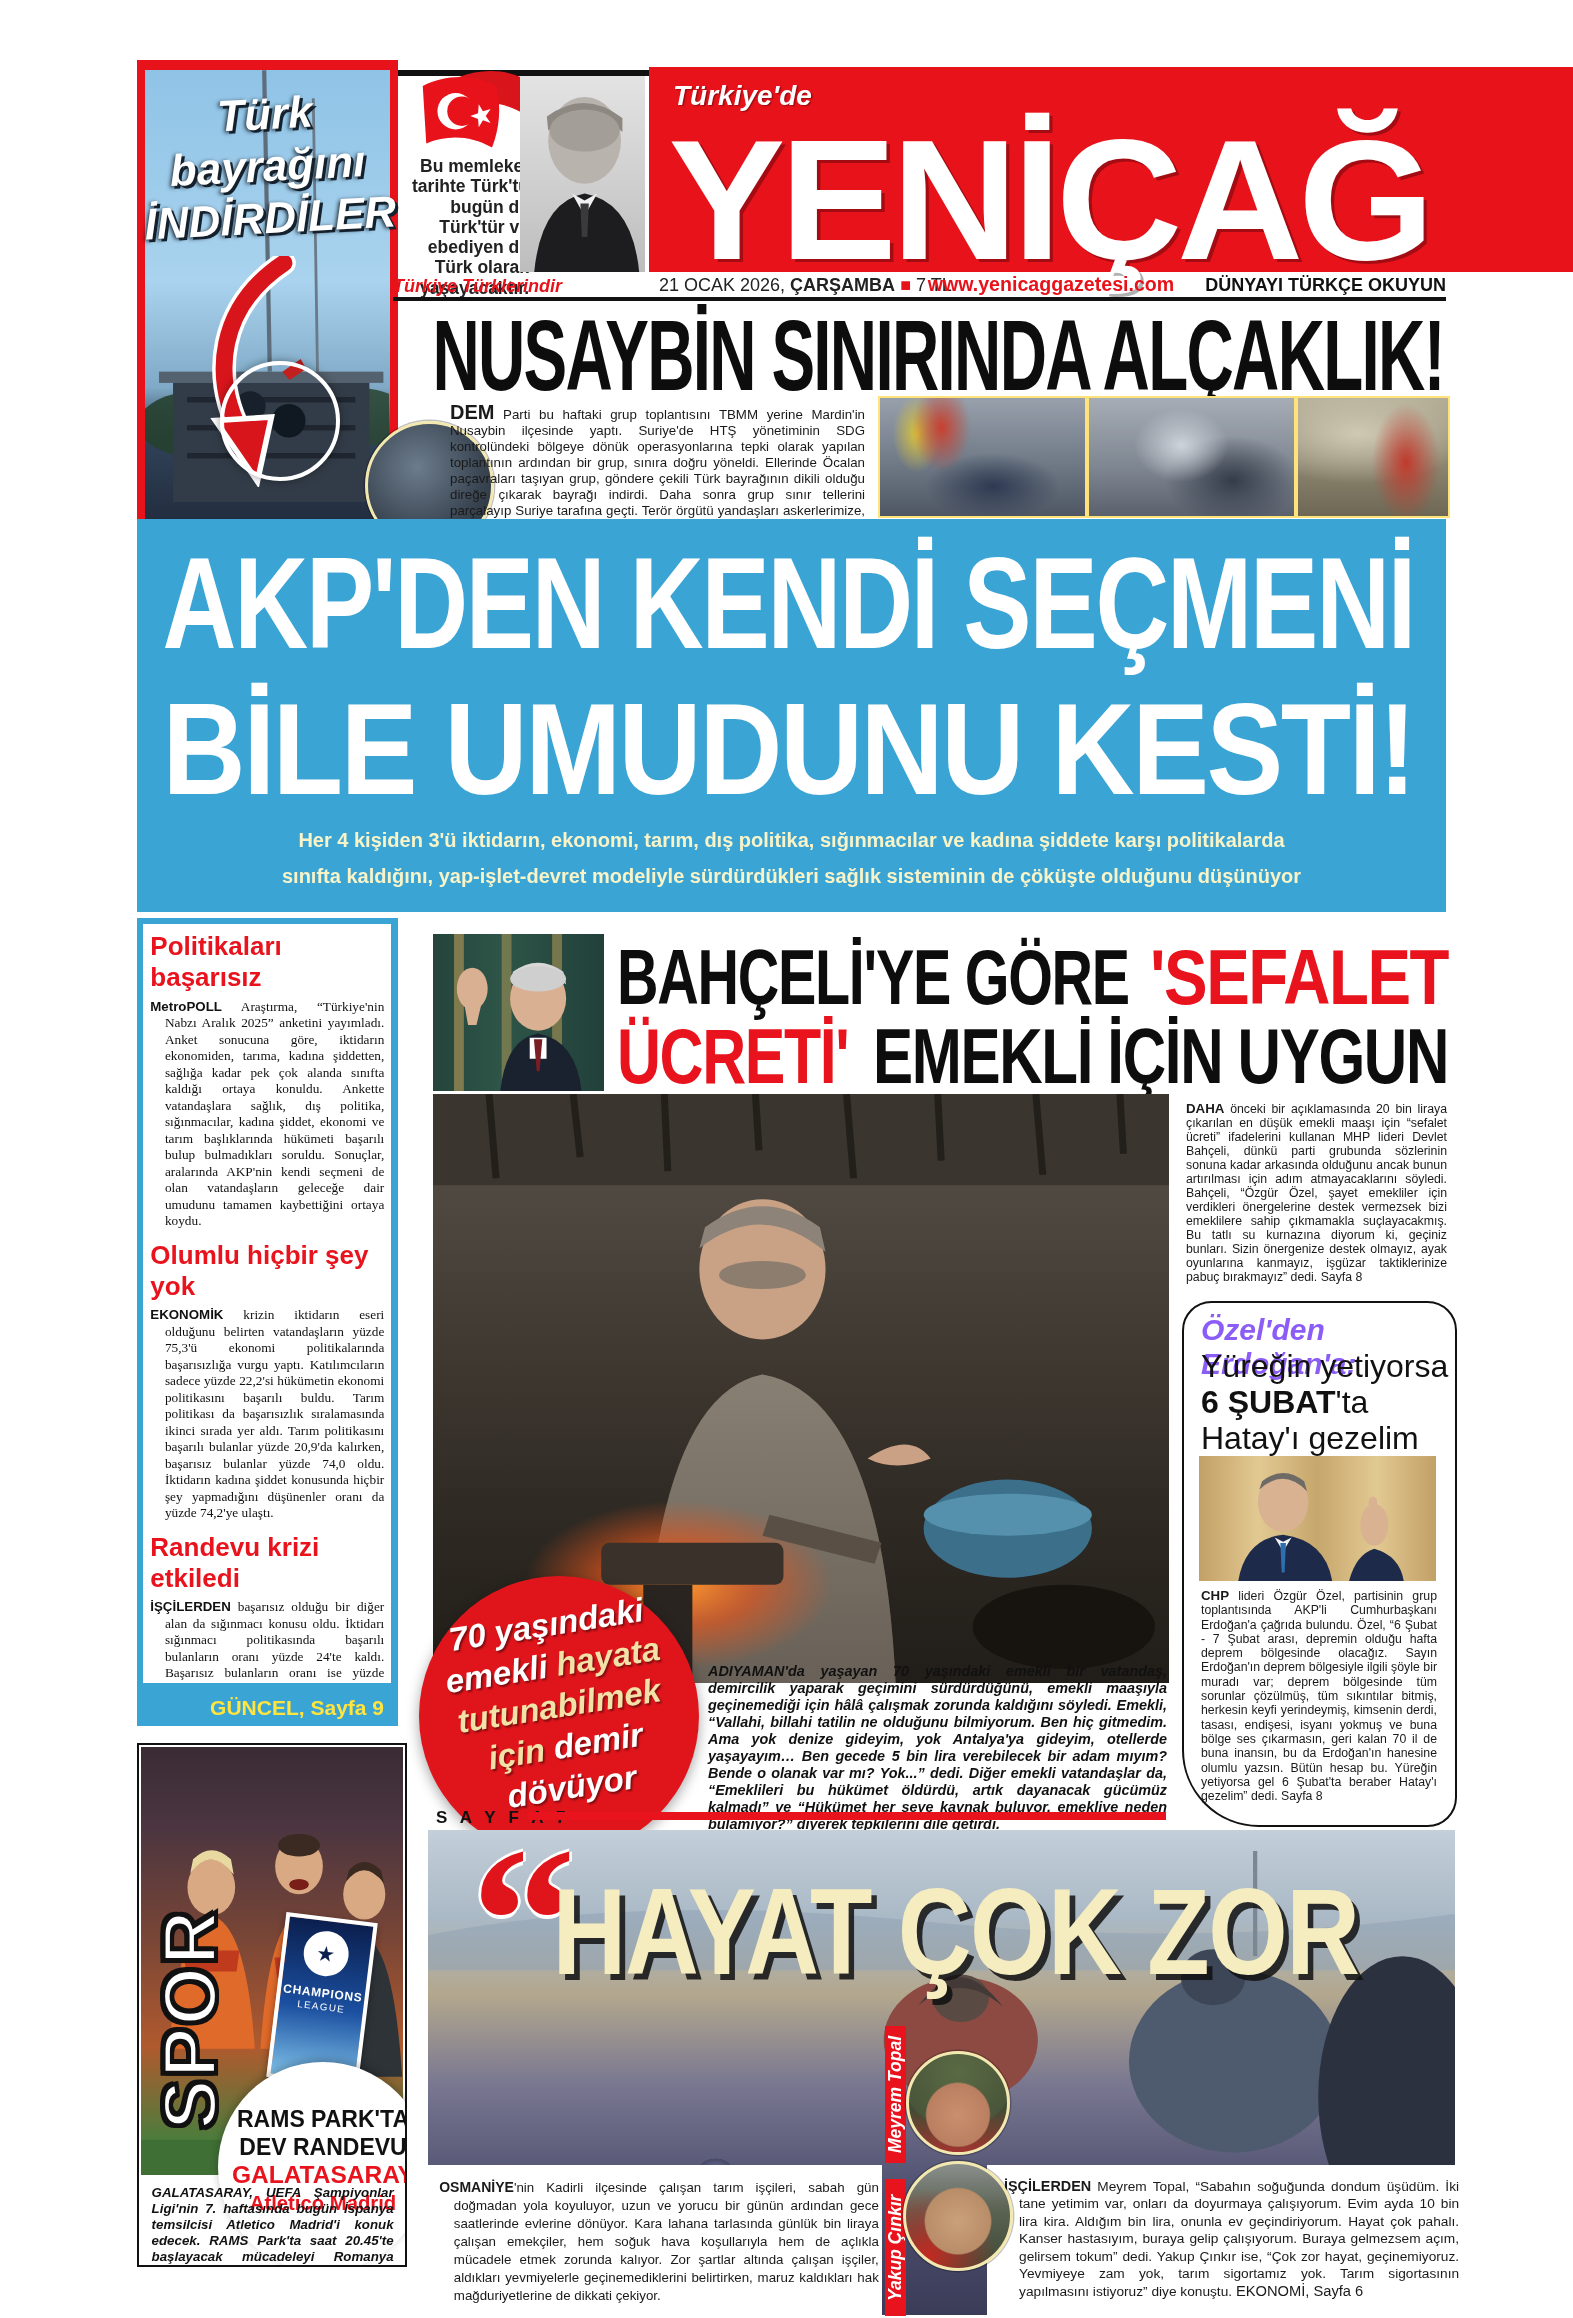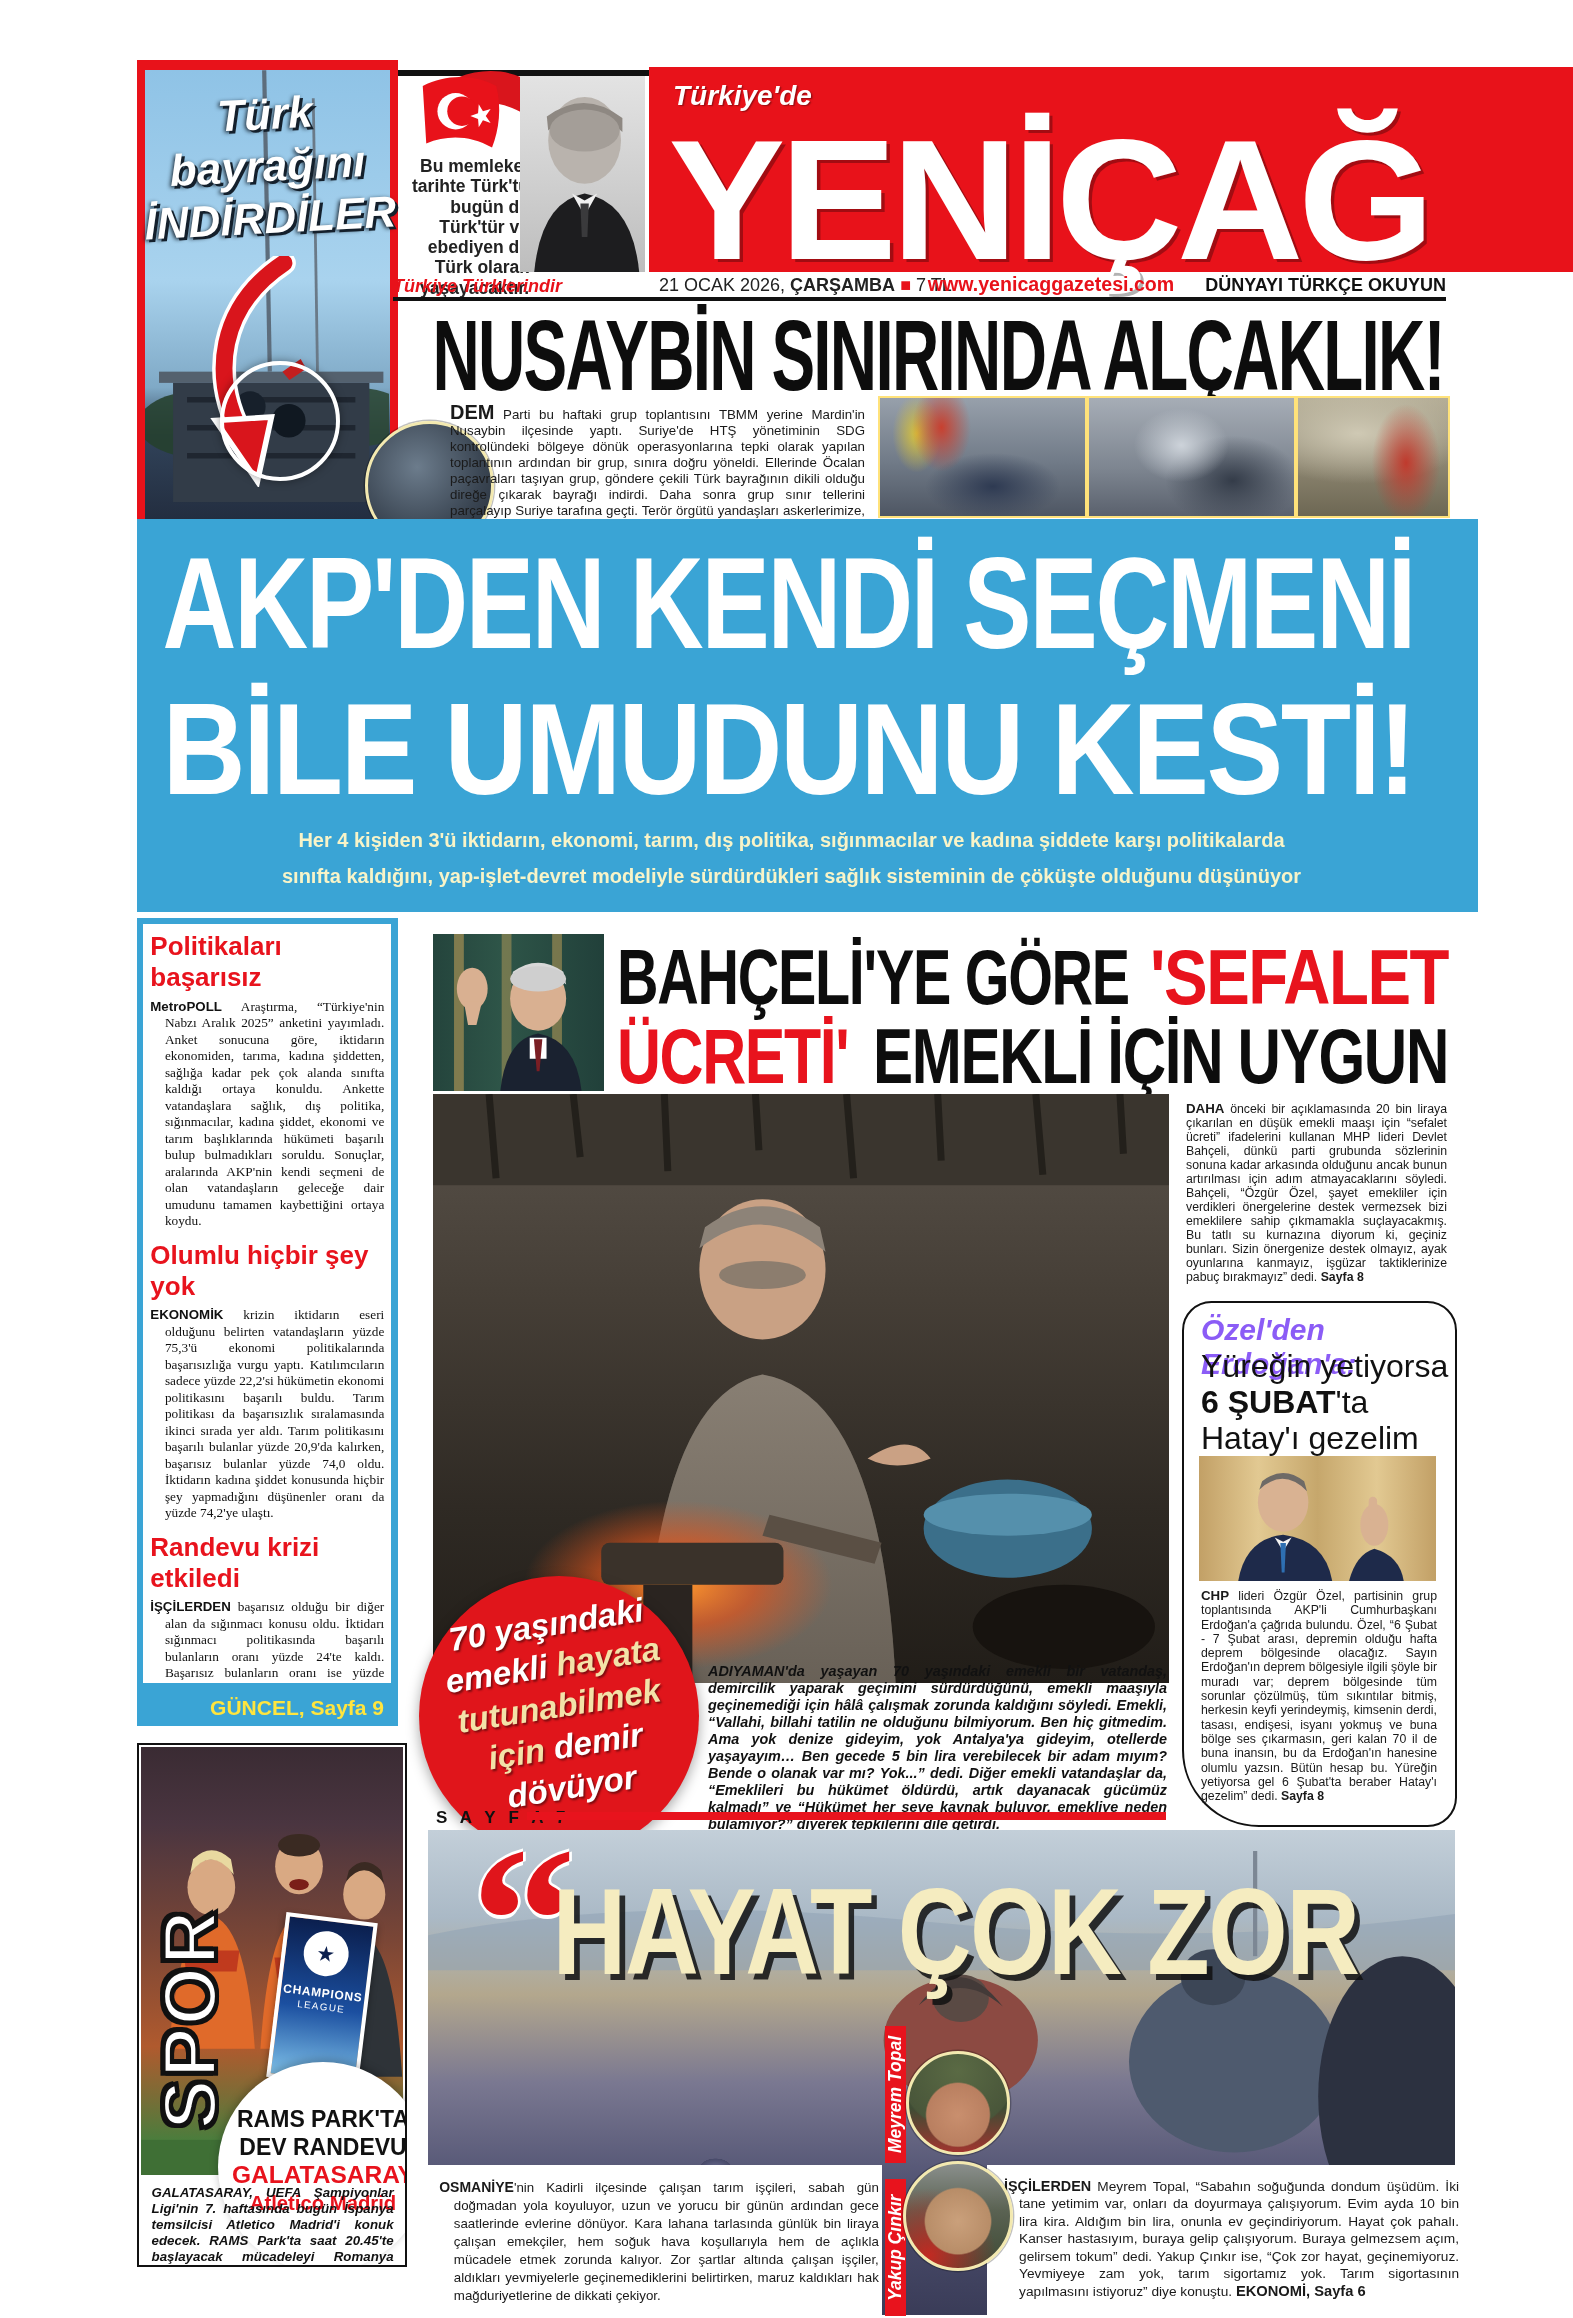--- a/index.html
+++ b/index.html
@@ -4,21 +4,21 @@
 <style>
   html,body{margin:0;padding:0;background:#ffffff;}
   .page{position:relative;width:1573px;height:2319px;background:#ffffff;overflow:hidden;
         font-family:"Liberation Sans",sans-serif;color:#111;}
   .abs{position:absolute;}
   .rule{background:#111;}
   .serif{font-family:"Liberation Serif",serif;}
   .jus{text-align:justify;}
   .hang{padding-left:1.1em;text-indent:-1.1em;}
   .lead-b{font-weight:bold;font-family:"Liberation Sans",sans-serif;}
-  .pageref{font-weight:bold;}
+  .pageref{font-weight:normal;}
   .redhead{color:#e8131d;font-weight:bold;}
   svg text{font-family:"Liberation Sans",sans-serif;}
   
   .ph{overflow:hidden;}
   .ph-crowd1{background:
      radial-gradient(42px 63px at 30% 25%,#c8402f 0%,rgba(200,64,47,0) 70%),
      radial-gradient(35px 56px at 18% 30%,#d8c23a 0%,rgba(216,194,58,0) 70%),
      radial-gradient(84px 42px at 55% 75%,#2e3a52 0%,rgba(46,58,82,0) 80%),
      linear-gradient(180deg,#97a0ab 0%,#707a87 55%,#4e5663 100%);}
   .ph-crowd2{background:
@@ -112,21 +112,21 @@
   </svg>
   <div class="abs jus" style="left:450px;top:404px;width:415px;font-size:13.3px;line-height:16px;color:#1a1a1a;">
     <span class="lead-b" style="font-size:20px;">DEM</span>
     <span>Parti bu haftaki grup toplantısını TBMM yerine Mardin'in Nusaybin ilçesinde yaptı. Suriye'de HTŞ yönetiminin SDG kontrolündeki bölgeye dönük operasyonlarına tepki olarak yapılan toplantının ardından bir grup, sınıra doğru yöneldi. Ellerinde Öcalan paçavraları taşıyan grup, göndere çekili Türk bayrağının dikili olduğu direğe çıkarak bayrağı indirdi. Daha sonra grup sınır tellerini parçalayıp Suriye tarafına geçti. Terör örgütü yandaşları askerlerimize, polislerimize de saldırdı.</span>
     <span class="pageref">Sayfa 9</span>
   </div>
   <div class="abs ph ph-crowd1" style="left:878px;top:396px;width:205px;height:118px;border:2.1px solid #ffe27a;"></div>
   <div class="abs ph ph-crowd2" style="left:1087px;top:396px;width:205px;height:118px;border:2.1px solid #ffe27a;"></div>
   <div class="abs ph ph-field" style="left:1296px;top:396px;width:150px;height:118px;border:2.1px solid #ffe27a;"></div>
 
-  <div class="abs" style="left:137px;top:519px;width:1309px;height:393px;background:#3aa4d5;padding-left:32px;">
+  <div class="abs" style="left:137px;top:519px;width:1309px;height:393px;background:#3aa4d5;">
     <svg class="abs" style="left:19.6px;top:11.2px;overflow:visible;" width="1262" height="280" viewBox="0 0 1800 305" preserveAspectRatio="none">
       <text x="8" y="128" font-size="142" font-weight="bold" letter-spacing="-3" fill="#ffffff" textLength="1785" lengthAdjust="spacingAndGlyphs">AKP'DEN KENDİ SEÇMENİ</text>
       <text x="8" y="288" font-size="142" font-weight="bold" letter-spacing="-3" fill="#ffffff" textLength="1785" lengthAdjust="spacingAndGlyphs">BİLE UMUDUNU KESTİ!</text>
     </svg>
     <div class="abs" style="left:0;top:303px;width:1309px;text-align:center;color:#f8f4c8;font-weight:bold;font-size:20px;line-height:36px;">
       <div>Her 4 kişiden 3'ü iktidarın, ekonomi, tarım, dış politika, sığınmacılar ve kadına şiddete karşı politikalarda</div>
       <div>sınıfta kaldığını, yap-işlet-devret modeliyle sürdürdükleri sağlık sisteminin de çöküşte olduğunu düşünüyor</div>
     </div>
   </div>
 

